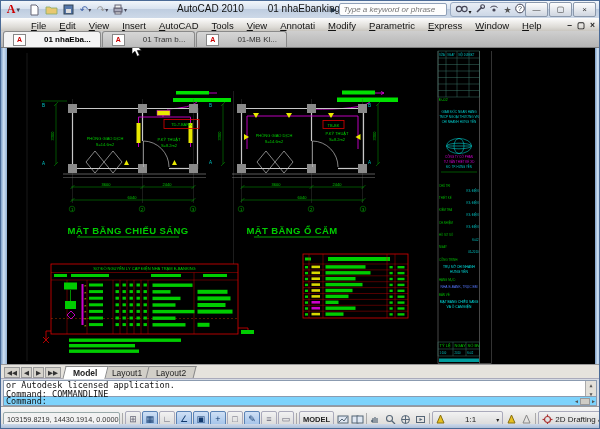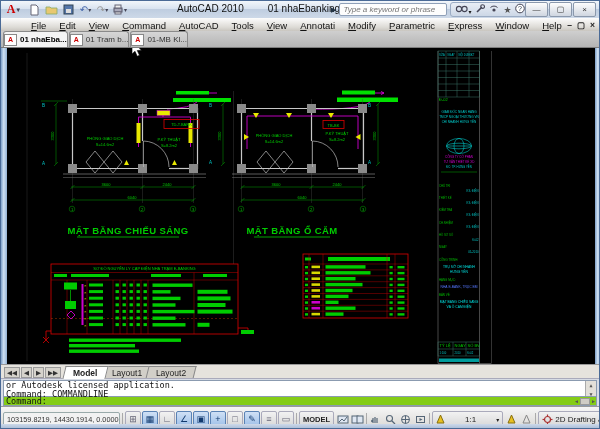--- a/index.html
+++ b/index.html
@@ -31,21 +31,21 @@
     background:linear-gradient(#fdfdfd,#dddbd6 70%,#c9c6c0);
     border-bottom:1px solid #9a9a9a;display:flex;align-items:flex-end;font-size:9.5px;color:#111;}
   #menu-items{display:flex;padding-left:30px;gap:13px;}
   .menu-item::first-letter{text-decoration:underline;}
   .doc-controls{position:absolute;right:4px;top:0;height:13px;display:flex;gap:5px;align-items:center;
     font-size:8.5px;color:#222;font-weight:bold;}
   
   .tabbar{position:absolute;left:0;top:30px;width:100%;height:17px;
     background:linear-gradient(#cfcfcf,#b4b4b4);border-bottom:1px solid #7d7d7d;
     display:flex;align-items:flex-end;padding-left:2px;box-sizing:border-box;}
-  .ftab{height:15px;display:flex;align-items:center;gap:3px;padding:0 0;font-size:8px;color:#333;
+  .ftab{height:15px;display:flex;align-items:center;gap:18px;padding:0 9px;font-size:8px;color:#333;
     border:1px solid #8a8a8a;border-bottom:none;border-radius:3px 3px 0 0;background:linear-gradient(#d6d6d6,#bdbdbd);margin-right:1px;}
   .ftab.active{background:#f4f4f4;font-weight:bold;color:#000;}
   .dwgico{width:11px;height:10px;background:#fff;border:1px solid #888;display:flex;align-items:center;justify-content:center;
     font-size:7px;font-weight:bold;color:#c00;line-height:1;}
   
   .canvas{position:absolute;left:0;top:47px;width:600px;height:316px;background:#000;}
   .edge{position:absolute;top:47px;width:6px;height:316px;
     background:linear-gradient(90deg,#7da0c8,#cfe0f2 45%,#92b0d2);}
   svg text{font-family:"Liberation Sans",sans-serif;}
   .t-title{fill:#00cc00;font-size:9.5px;font-weight:bold;letter-spacing:.4px;}
@@ -67,21 +67,21 @@
     background:#d2cfc8;transform:skewX(-14deg);margin-right:-4px;}
   .ltab span{transform:skewX(14deg);}
   .ltab.active{background:#fff;font-weight:bold;z-index:2;}
   
   .cmdpanel{position:absolute;left:0;top:377px;width:100%;height:28px;background:#d7dce5;
     border-top:1px solid #aab;box-sizing:border-box;padding:1px 2px;}
   .cmdhist{position:relative;height:17px;background:#fff;border:1px solid #8b9bb0;
     font-family:"DejaVu Sans Mono",monospace;font-size:8.5px;color:#111;line-height:8.5px;padding:0 2px;box-sizing:border-box;}
   .cmdscroll{position:absolute;right:0;top:0;width:10px;height:15px;background:#e3e0d9;border-left:1px solid #aaa;
     display:flex;flex-direction:column;justify-content:space-between;font-size:5px;color:#555;align-items:center;}
-  .cmdline{position:relative;height:9px;background:#84cc16;border:1px solid #8b9bb0;border-top:none;
+  .cmdline{position:relative;height:9px;background:#7dd3fc;border:1px solid #8b9bb0;border-top:none;
     font-family:"DejaVu Sans Mono",monospace;font-size:8.5px;color:#111;line-height:8px;padding:0 2px;box-sizing:border-box;}
   .cmdline .hscroll{position:absolute;right:1px;top:0;font-size:5px;color:#555;display:flex;gap:2px;align-items:center;}
   .hscroll i{display:inline-block;width:8px;height:5px;background:#cfccc5;border:1px solid #999;}
   
   .statusbar{position:absolute;left:0;top:405px;width:100%;height:18px;
     background:linear-gradient(#f6f6f6,#d6d4d0);border-top:1px solid #9a9a9a;
     display:flex;align-items:center;font-size:8px;color:#222;gap:2px;padding:12px 2px;box-sizing:border-box;overflow:hidden;}
   .coords{width:112px;height:12px;background:#f2f2f2;border:1px solid #9aa;border-radius:2px;
     font-size:7.3px;display:flex;align-items:center;padding-left:3px;color:#333;flex:none;}
   #toggles{display:flex;gap:1px;flex:none;}
@@ -162,21 +162,21 @@
       <span class="wbtn">▢</span>
       <span class="wbtn">×</span>
     </div>
   </div>
 
   <div class="menubar">
     <div id="menu-items">
         <span class="menu-item">File</span>
         <span class="menu-item">Edit</span>
         <span class="menu-item">View</span>
-        <span class="menu-item">Command</span>
+        <span class="menu-item">Insert</span>
         <span class="menu-item">AutoCAD</span>
         <span class="menu-item">Tools</span>
         <span class="menu-item">View</span>
         <span class="menu-item">Annotati</span>
         <span class="menu-item">Modify</span>
         <span class="menu-item">Parametric</span>
         <span class="menu-item">Express</span>
         <span class="menu-item">Window</span>
         <span class="menu-item">Help</span>
       </div>

